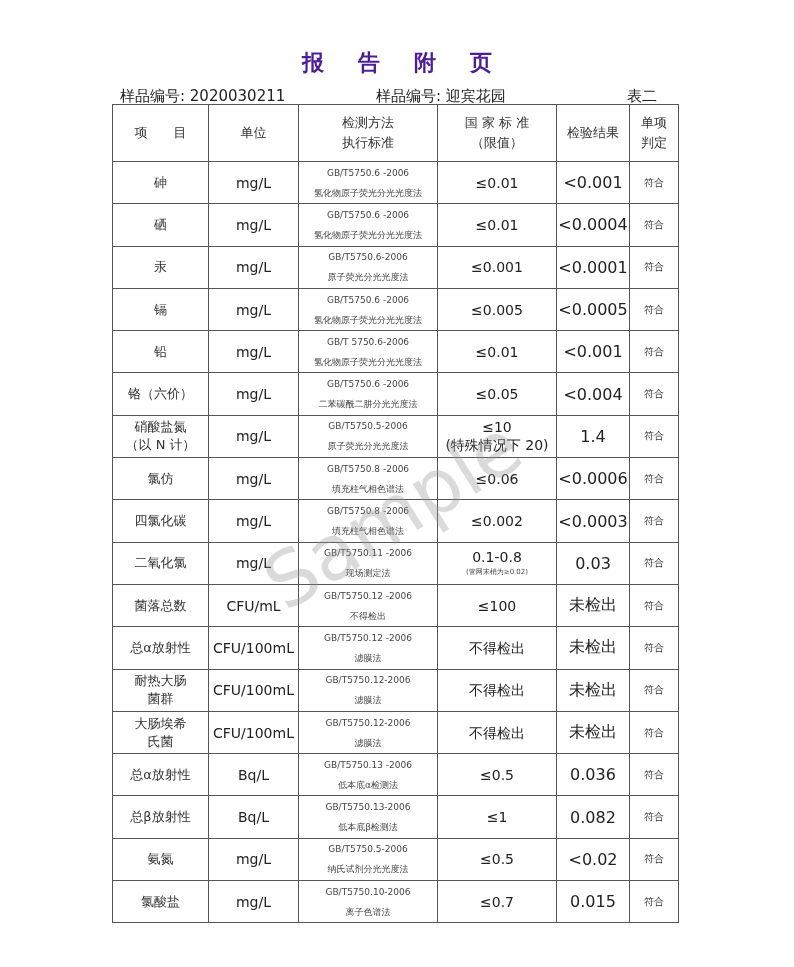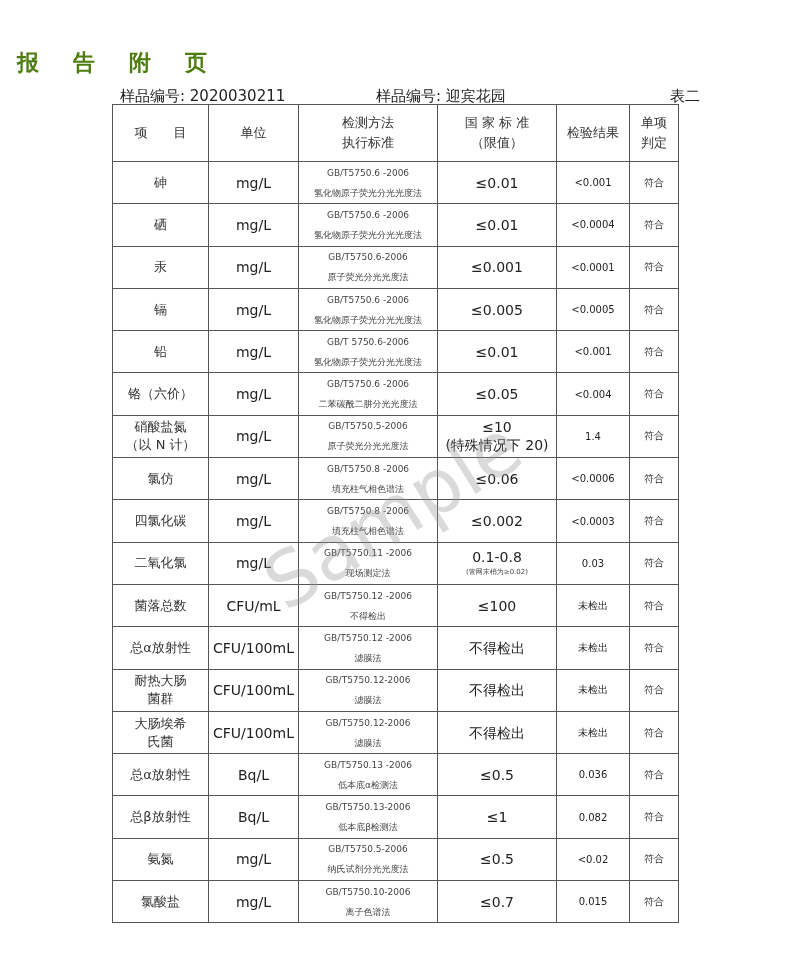--- a/index.html
+++ b/index.html
@@ -1,36 +1,36 @@
 <!DOCTYPE html>
 <html><head>
 <meta charset="utf-8">
 <style>
   html, body { margin: 0; padding: 0; background: #ffffff; }
   body { width: 794px; height: 967px; position: relative; overflow: hidden;
          font-family: "DejaVu Sans", "Liberation Sans", sans-serif; color: #222; }
-  .title { position: absolute; left: 0; width: 794px; top: 48px; text-align: left;
-           font-size: 22px; font-weight: bold; letter-spacing: 0; color: #4d7c0f; }
+  .title { position: absolute; left: 0; width: 794px; top: 48px; text-align: center;
+           font-size: 22px; font-weight: bold; letter-spacing: 0; color: #4c1d95; }
   .title span { display: inline-block; margin: 0 17px; }
   .meta { position: absolute; top: 87px; font-size: 15px; color: #222; white-space: nowrap; }
   .meta.no { left: 120px; }
   .meta.name { left: 376px; }
-  .meta.tab { left: 627px; margin-left: 43px; }
+  .meta.tab { left: 627px; }
   table { position: absolute; left: 112px; top: 104px; border-collapse: collapse;
           table-layout: fixed; width: 566px; }
   td, th { border: 1px solid #555; padding: 0; text-align: center; vertical-align: middle;
            font-weight: normal; overflow: hidden; }
   thead th { height: 56px; font-size: 13px; color: #333; line-height: 20px; }
   tbody td { height: 41.3px; }
   .c-item { font-size: 13px; color: #333; line-height: 18px; }
   .c-unit { font-size: 14px; color: #222; }
   .c-method { font-size: 9px; color: #444; line-height: 20px; }
   .c-limit { font-size: 14px; color: #222; line-height: 18px; }
   .c-limit .note { font-size: 7px; color: #444; display: block; line-height: 12px; }
-  .c-result { font-size: 10px; color: #222; }
+  .c-result { font-size: 16px; color: #222; }
   .c-judge { font-size: 10px; color: #333; }
   .watermark { position: absolute; left: 250px; top: 470px; font-size: 76px;
                color: rgba(150,150,150,0.35); transform: rotate(-32deg);
                transform-origin: center; pointer-events: none;
                font-family: "DejaVu Sans", sans-serif; }
 </style>
 </head>
 <body>
 
 <div class="title">

